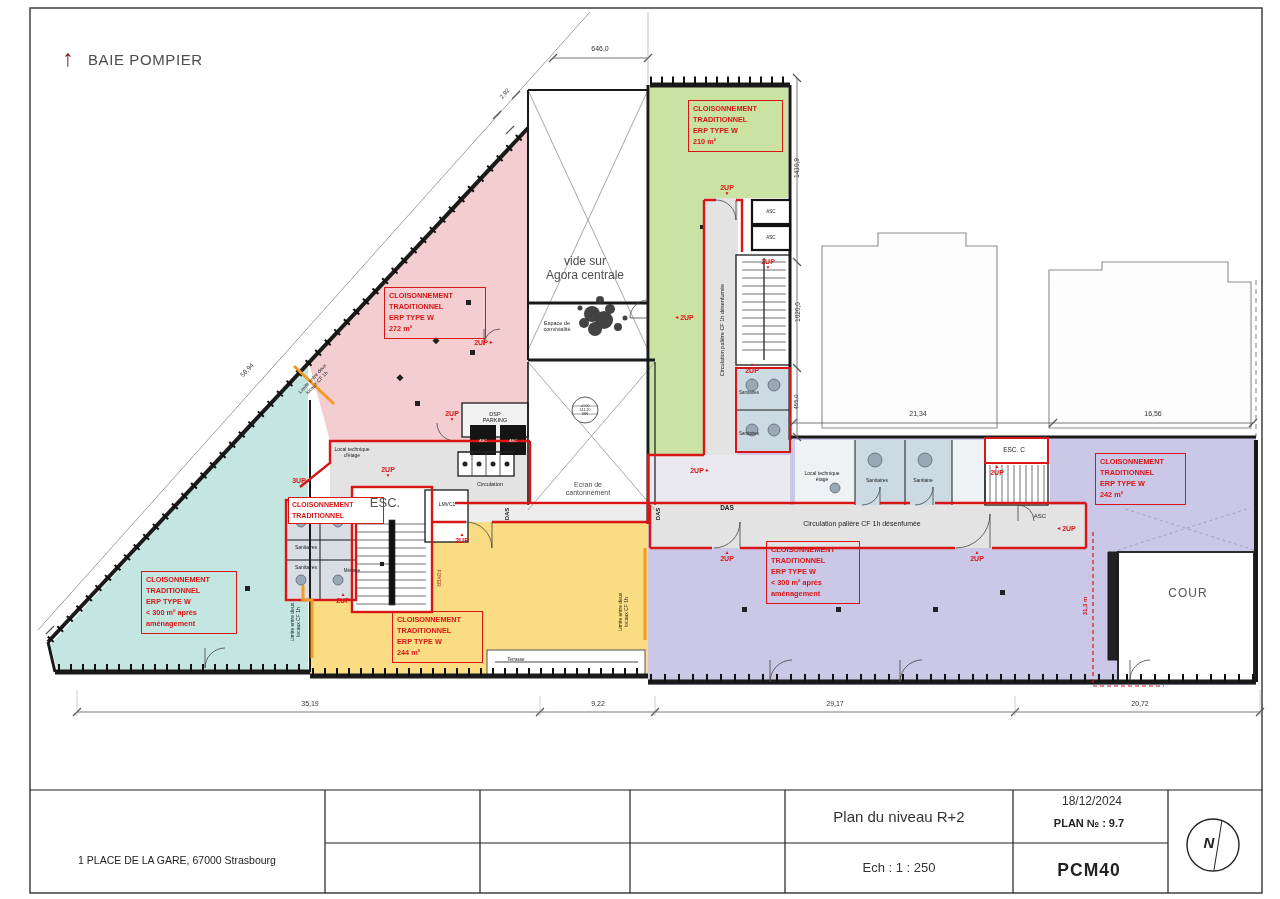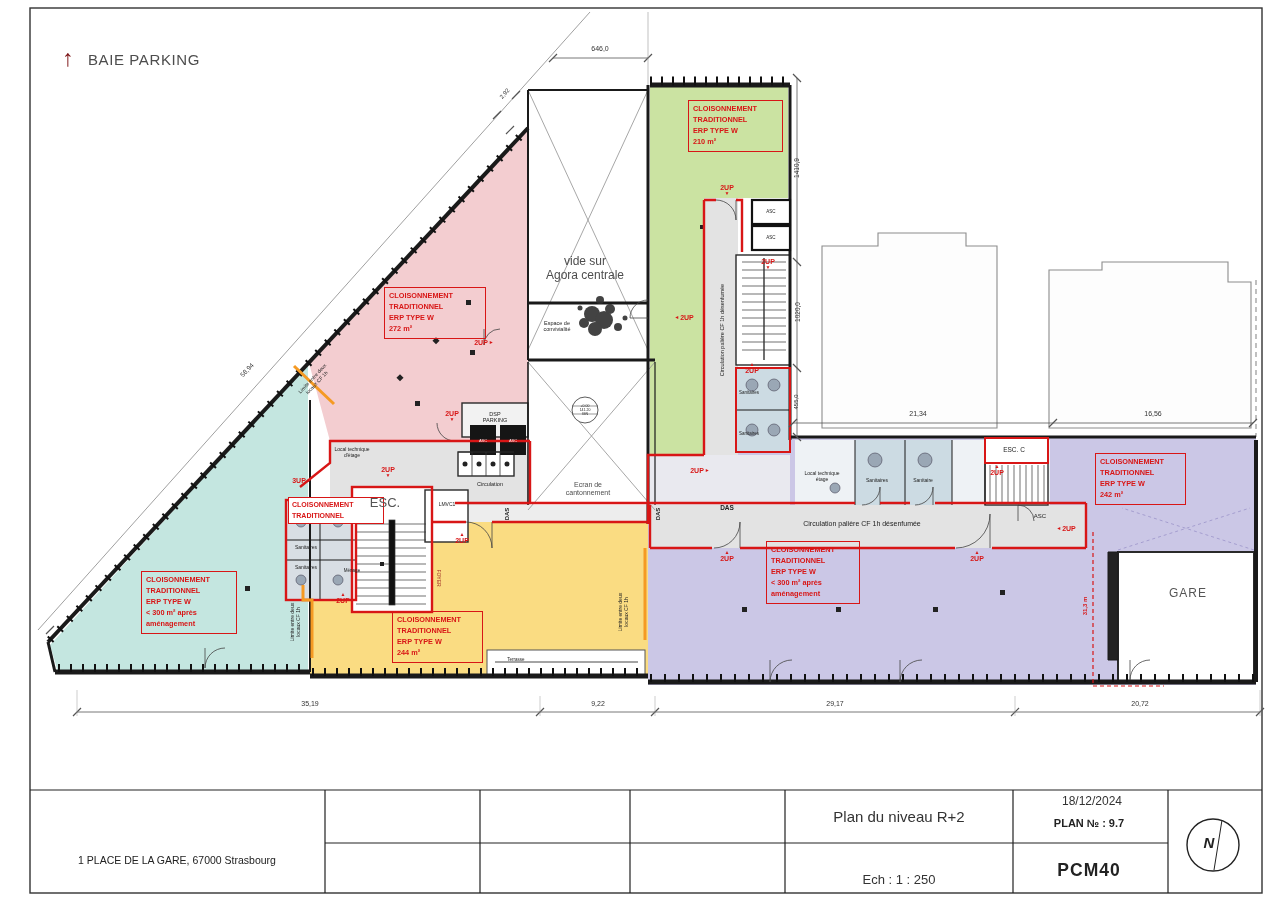--- a/index.html
+++ b/index.html
@@ -4,21 +4,21 @@
 <style>
   html,body{margin:0;padding:0;background:#888;}
   .sheet{position:relative;width:1280px;height:899px;background:#ffffff;overflow:hidden;
          font-family:"Liberation Sans",sans-serif;}
   .sheet svg{position:absolute;left:0;top:0;}
   .lbl{position:absolute;color:#222;white-space:pre-line;text-align:center;
        transform:translate(-50%,-50%);line-height:1.18;font-family:"Liberation Sans",sans-serif;}
   .f35{font-size:3.5px;} .f45{font-size:4.5px;} .f5{font-size:5px;} .f55{font-size:5.5px;}
   .f6{font-size:6px;} .f65{font-size:6.5px;} .f7{font-size:7px;}
   .f8{font-size:12px;} .f10{font-size:10.5px;} .f11{font-size:11px;}
-  .f13{font-size:13px;margin-top:12px;} .f15{font-size:15px;} .f17{font-size:17.5px;}
+  .f13{font-size:13px;} .f15{font-size:15px;} .f17{font-size:17.5px;}
   .gray{color:#4d4d4d;} .dim{color:#333;font-size:7px;}
   .bold{font-weight:bold;} .ital{font-style:italic;}
   .redt{color:var(--red,#d81616);font-weight:bold;}
   .rot90{transform:translate(-50%,-50%) rotate(-90deg);}
   .rot47{transform:translate(-50%,-50%) rotate(-47deg);}
   .rot49{transform:translate(-50%,-50%) rotate(-49deg);}
   .rotp90{transform:translate(-50%,-50%) rotate(90deg);}
   .zbox{position:absolute;border:1.6px solid var(--red,#d81616);color:var(--red,#d81616);
         font-weight:bold;font-size:7.3px;line-height:1.5;padding:3px 4px;white-space:pre-line;
         text-align:left;}
@@ -242,21 +242,21 @@
   <g stroke="#222" stroke-width="1.2" fill="none">
     <path d="M30,790 H1262"></path>
     <path d="M325,790 V893 M480,790 V893 M630,790 V893 M785,790 V893 M1013,790 V893 M1168,790 V893"></path>
     <path d="M325,843 H1168"></path>
     <circle cx="1213" cy="845" r="26" stroke-width="1.4"></circle>
     <path d="M1222,820 L1214,870" stroke-width="1"></path>
   </g>
 </svg>
 
 <div class="fireArrow" style="left:68px;top:58px">↑</div>
-<div class="hdr" style="left:88px;top:59px">BAIE PARKING</div>
+<div class="hdr" style="left:88px;top:59px">BAIE POMPIER</div>
 
 <div class="zbox" style="left:384px;top:287px;width:92px">CLOISONNEMENT
 TRADITIONNEL
 ERP TYPE W
 272 m²</div>
 <div class="zbox" style="left:141px;top:571px;width:86px">CLOISONNEMENT
 TRADITIONNEL
 ERP TYPE W
 &lt; 300 m² après
 aménagement</div>
@@ -304,21 +304,21 @@
 <div class="lbl f5" style="left:877px;top:481px">Sanitaires</div>
 <div class="lbl f5" style="left:923px;top:481px">Sanitaire</div>
 <div class="lbl f45" style="left:749px;top:393px">Sanitaires</div>
 <div class="lbl f45" style="left:749px;top:434px">Sanitaires</div>
 <div class="lbl f65" style="left:1014px;top:450px">ESC. C</div>
 <div class="lbl f6" style="left:1040px;top:517px">ASC</div>
 <div class="lbl f45" style="left:771px;top:212px">ASC</div>
 <div class="lbl f45" style="left:771px;top:238px">ASC</div>
 <div class="lbl" style="left:483px;top:441px;font-size:4px;color:#eee">ASC</div>
 <div class="lbl" style="left:513px;top:441px;font-size:4px;color:#eee">ASC</div>
-<div class="lbl f8" style="left:1188px;top:593px;color:#555;letter-spacing:1px">GARE</div>
+<div class="lbl f8" style="left:1188px;top:593px;color:#555;letter-spacing:1px">COUR</div>
 <div class="lbl f45" style="left:516px;top:660px">Terrasse</div>
 <div class="lbl f7" style="left:862px;top:524px">Circulation palière CF 1h désenfumée</div>
 <div class="lbl f55 rot90" style="left:722px;top:330px;width:150px">Circulation palière CF 1h désenfumée</div>
 <div class="lbl f5 rot90" style="left:296px;top:622px">Limite entre deux
 locaux CF 1h</div>
 <div class="lbl f5 rot90" style="left:624px;top:612px">Limite entre deux
 locaux CF 1h</div>
 <div class="lbl f5 rot47" style="left:315px;top:381px">Limite entre deux
 locaux CF 1h</div>
 <div class="lbl f5 rotp90" style="left:438px;top:578px;color:#a33327">FOYER</div>

